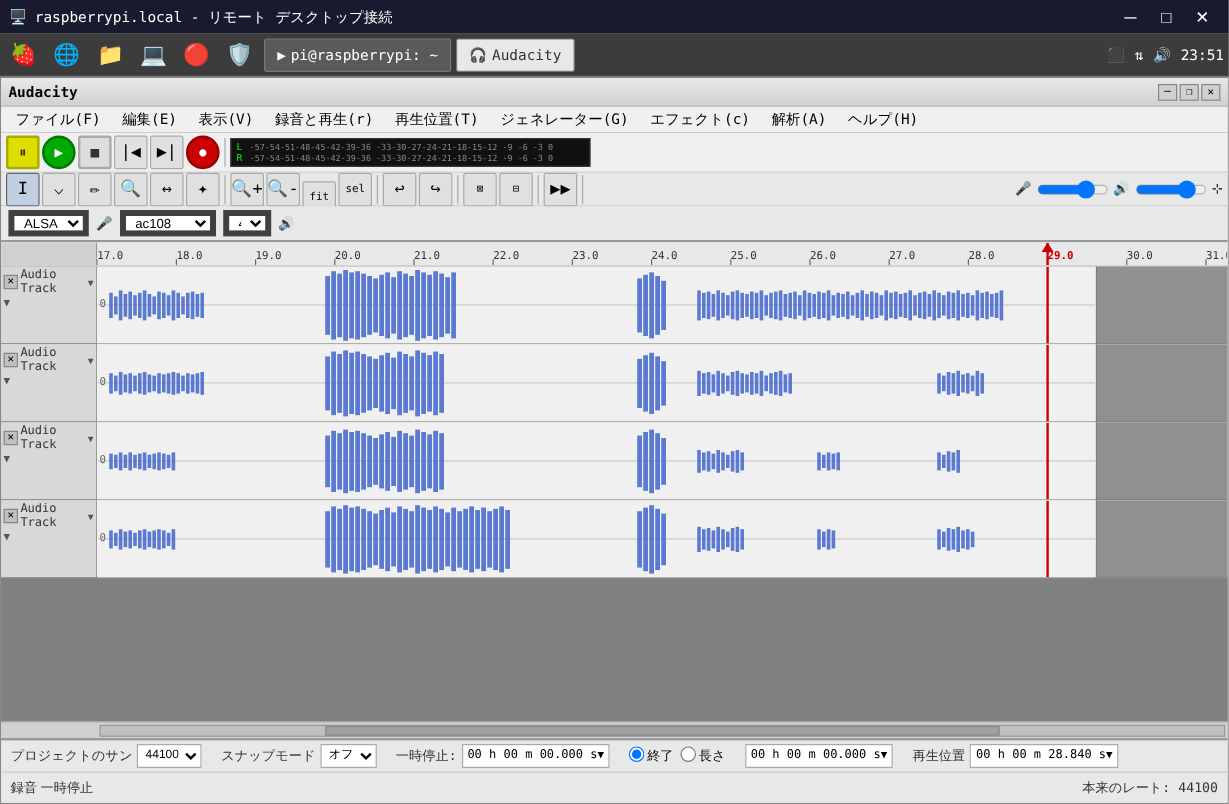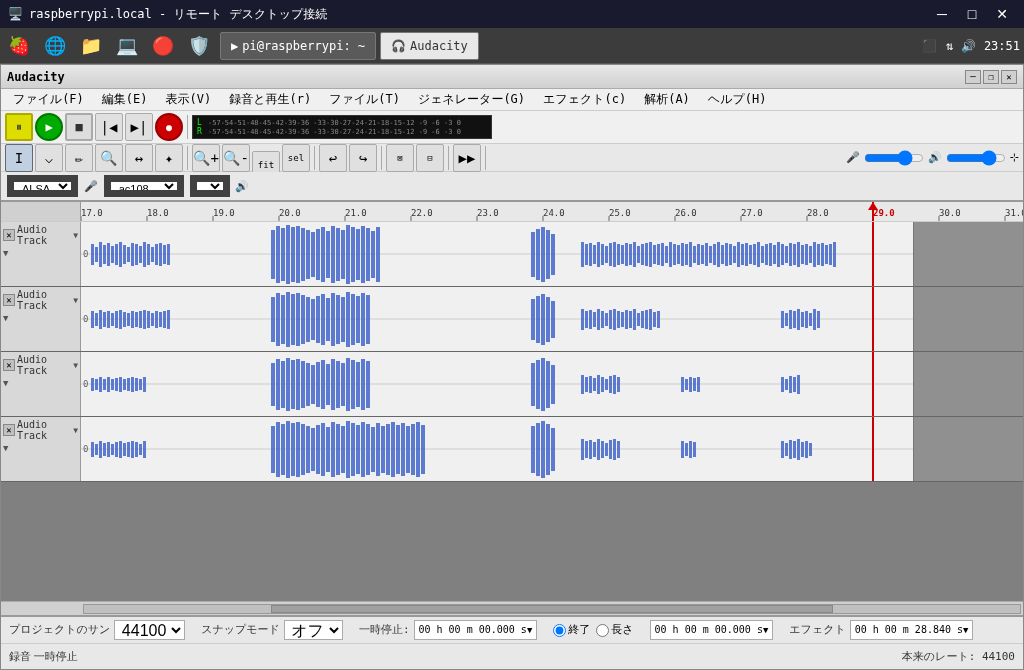--- a/index.html
+++ b/index.html
@@ -154,21 +154,21 @@
       background: #e8e8e8;
       border-bottom: 2px solid #999;
       display: flex;
       align-items: center;
       padding: 2px 6px;
       gap: 6px;
       height: 30px;
     }
     .device-select {
       height: 22px;
-      border: 7px solid #404040;
+      border: 5px solid #404040;
       background: white;
       font-size: 11px;
       padding: 0 4px;
     }
 
     
     .timeline-ruler {
       background: #e8e8e8;
       height: 20px;
       border-bottom: 1px solid #ccc;
@@ -310,35 +310,34 @@
     .status-label { font-size: 11px; color: #333; }
     .status-field {
       display: flex;
       align-items: center;
       gap: 4px;
     }
     .status-select {
       height: 20px;
       border: 1px solid #aaa;
       background: white;
-      font-size: 16px;
+      font-size: 10px;
       padding: 0 2px;
-      text-align: right;
     }
     .status-input-box {
       height: 20px;
       border: 1px solid #aaa;
       background: white;
       font-size: 10px;
       padding: 0 4px;
       min-width: 120px;
       display: flex; align-items: center;
     }
     .radio-group { display: flex; align-items: center; gap: 6px; }
-    .radio-item { display: flex; align-items: flex-end; gap: 2px; font-size: 11px; }
+    .radio-item { display: flex; align-items: flex-start; gap: 2px; font-size: 11px; }
     .status-bar-bottom {
       display: flex;
       align-items: center;
       padding: 2px 8px;
       gap: 20px;
       height: 26px;
     }
     .status-bottom-text { font-size: 11px; color: #333; font-family: Liberation Serif, serif; }
     .status-right { margin-left: auto; font-size: 11px; color: #333; }
 
@@ -437,21 +436,21 @@
       <div class="audacity-wm-btn">❐</div>
       <div class="audacity-wm-btn">✕</div>
     </div>
   </div>
 
   <div class="menu-bar">
     <div class="menu-item">ファイル(F)</div>
     <div class="menu-item">編集(E)</div>
     <div class="menu-item">表示(V)</div>
     <div class="menu-item">録音と再生(r)</div>
-    <div class="menu-item">ファイル(T)</div>
+    <div class="menu-item">再生位置(T)</div>
     <div class="menu-item">ジェネレーター(G)</div>
     <div class="menu-item">エフェクト(c)</div>
     <div class="menu-item">解析(A)</div>
     <div class="menu-item">ヘルプ(H)</div>
   </div>
 
   <div class="toolbar-row">
     <div class="pause-btn">⏸</div>
     <div class="play-btn">▶</div>
     <div class="stop-btn">■</div>
@@ -1031,21 +1030,21 @@
           <span>長さ</span>
         </div>
       </div>
 
       <div class="status-input-box">
         <span>00 h 00 m 00.000 s</span>
         <span style="font-size:9px;">▼</span>
       </div>
 
       <div class="status-field">
-        <span class="status-label">エフェクト</span>
+        <span class="status-label">再生位置</span>
         <div class="status-input-box">
           <span>00 h 00 m 28.840 s</span>
           <span style="font-size:9px;">▼</span>
         </div>
       </div>
     </div>
     <div class="status-bar-bottom">
       <span class="status-bottom-text">録音 一時停止</span>
       <span class="status-right">本来のレート: 44100</span>
     </div>

